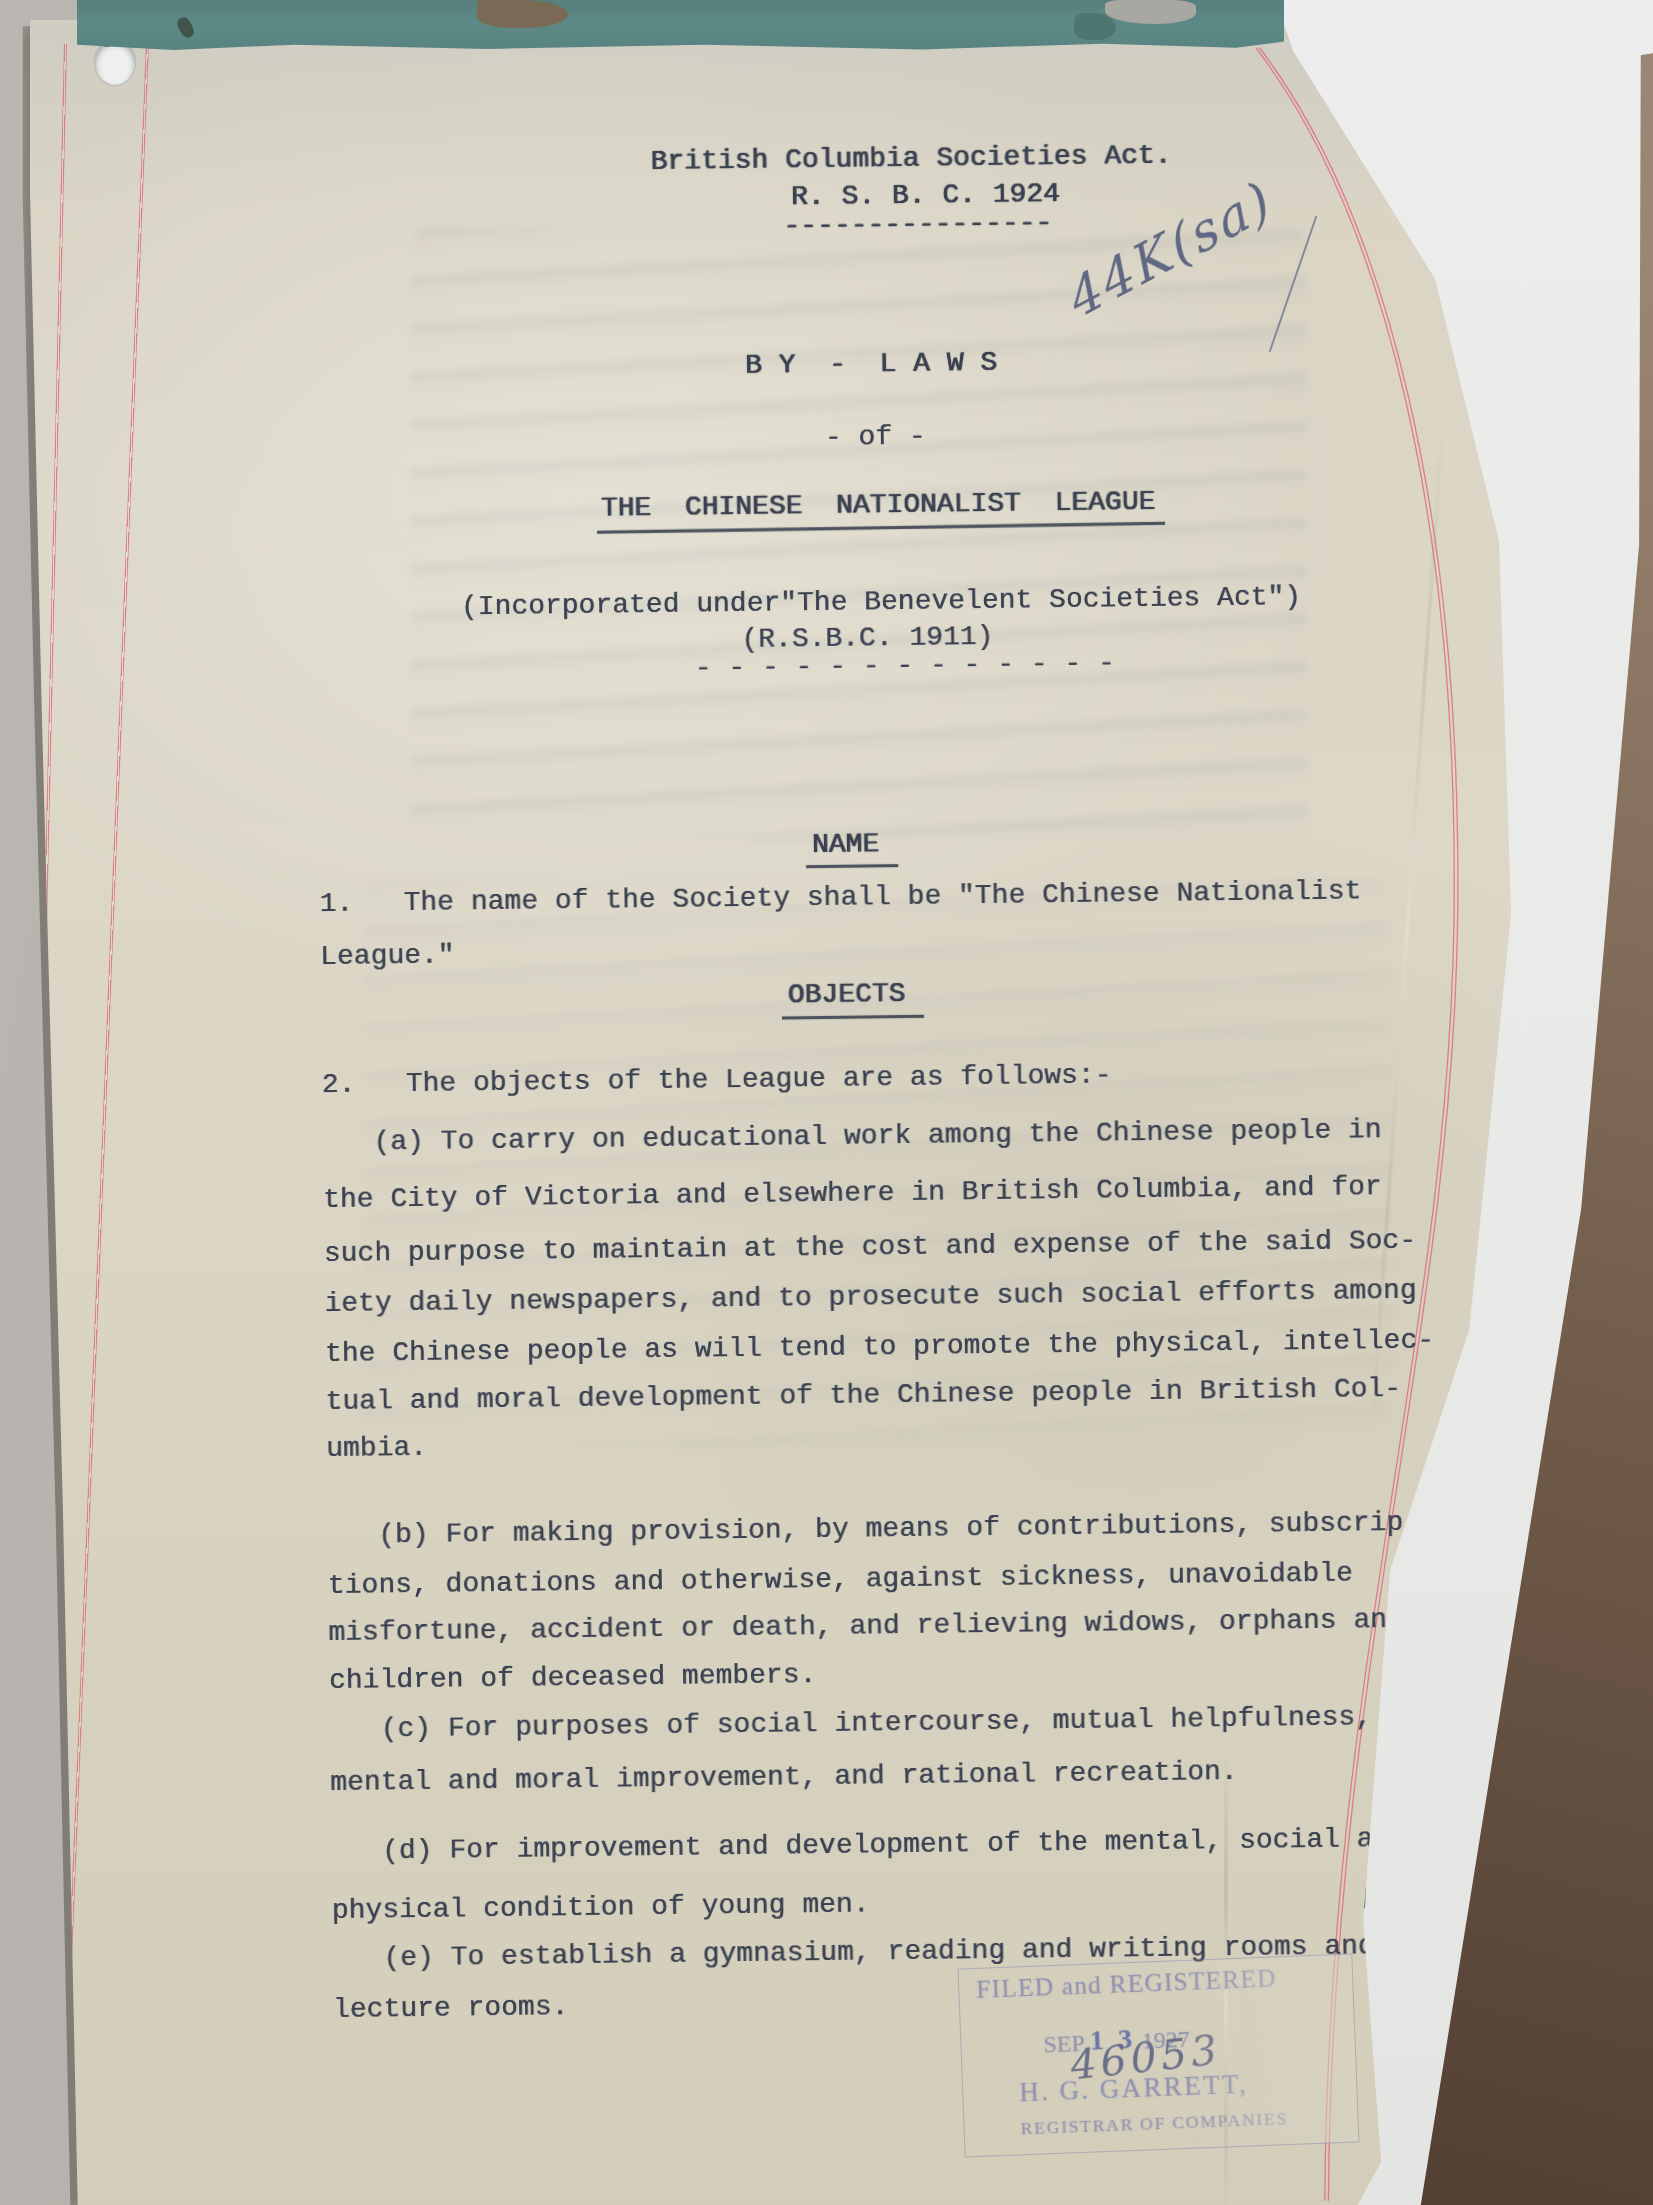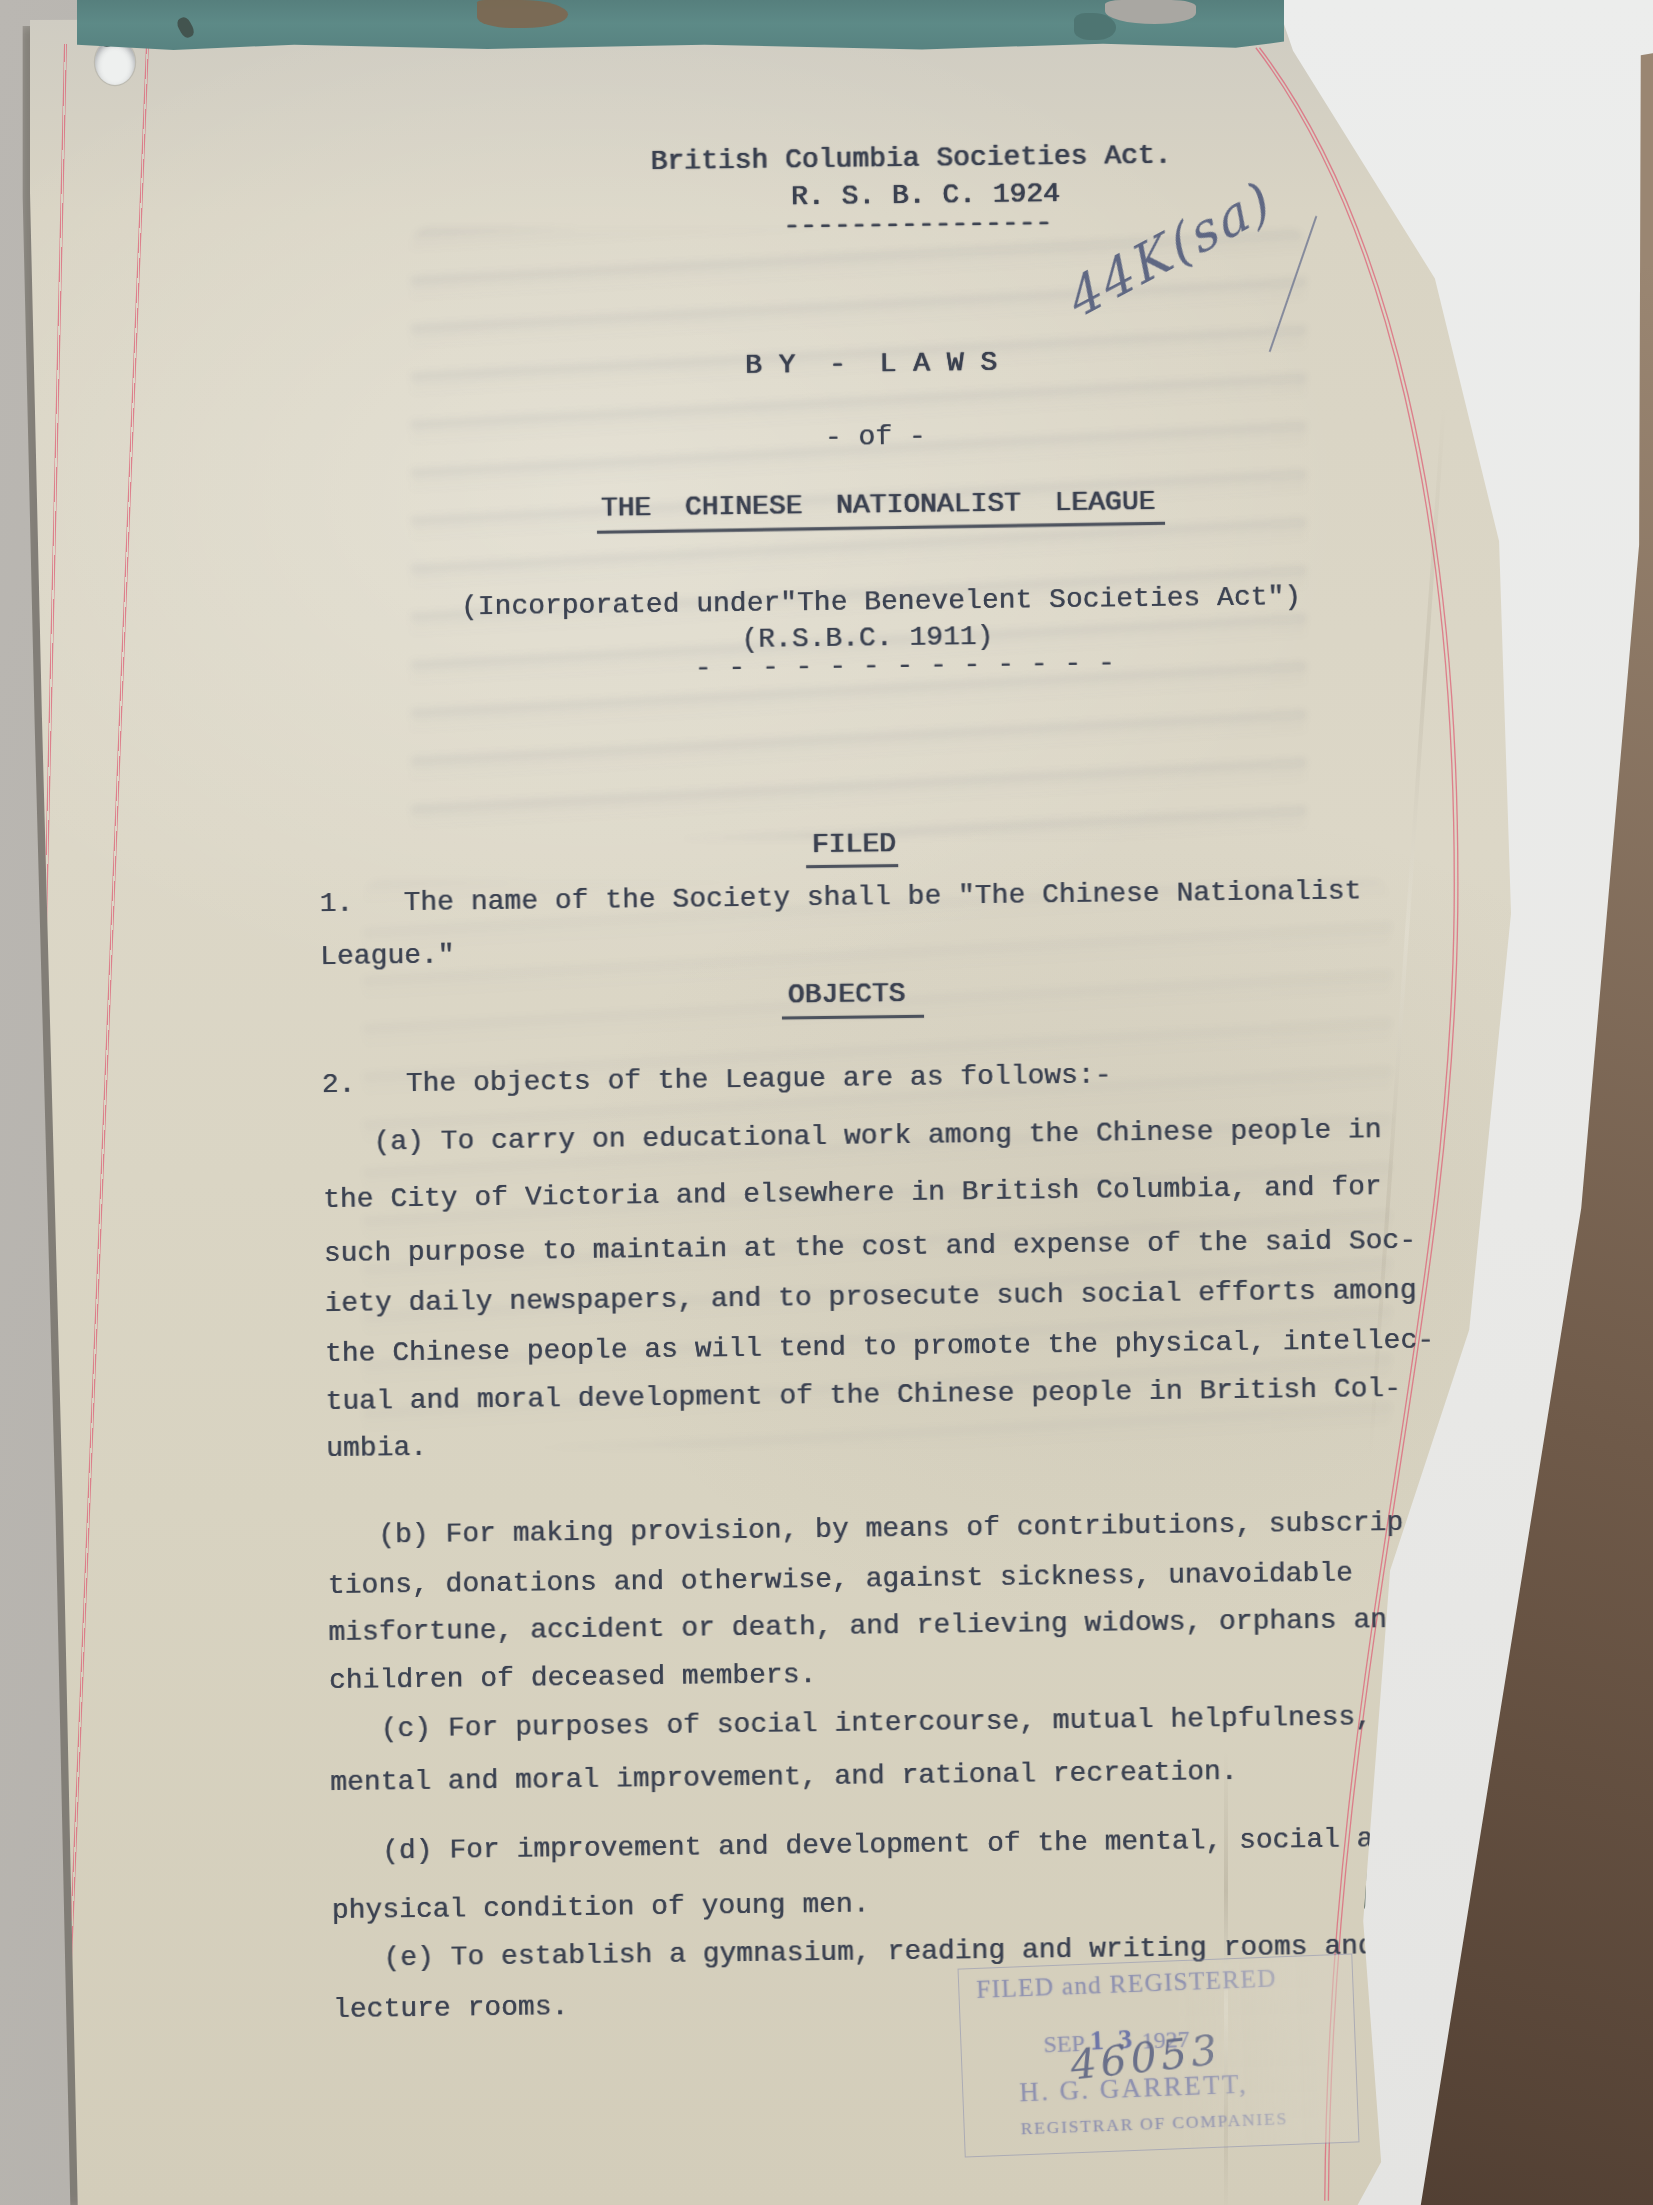--- a/index.html
+++ b/index.html
@@ -171,21 +171,21 @@
     <div class="dark" style="left:759px;top:195px;">----------------</div>
 
     <div class="dark" style="left:719px;top:334px;">B Y  -  L A W S</div>
     <div style="left:798px;top:407px;">- of -</div>
     <div class="dark" style="left:573px;top:475px;">THE  CHINESE  NATIONALIST  LEAGUE</div>
     <div class="ul" style="left:569px;top:510px;width:568px;transform:rotate(-0.2deg);"></div>
     <div style="left:432px;top:572px;">(Incorporated under"The Benevelent Societies Act")</div>
     <div style="left:712px;top:608px;">(R.S.B.C. 1911)</div>
     <div style="left:665px;top:636px;">- - - - - - - - - - - - -</div>
 
-    <div class="dark" style="left:780px;top:814px;">FILED</div>
+    <div class="dark" style="left:780px;top:814px;">NAME</div>
     <div class="ul" style="left:774px;top:848px;width:92px;"></div>
 
     <div class="tline" style="top:867px;">1.   The name of the Society shall be "The Chinese Nationalist</div>
     <div class="tline" style="top:920px;">League."</div>
 
     <div class="dark" style="left:754px;top:964px;">OBJECTS</div>
     <div class="ul" style="left:748px;top:999px;width:142px;"></div>
 
     <div class="tline" style="top:1048px;">2.   The objects of the League are as follows:-</div>
     <div class="tline ind" style="top:1106px;">(a) To carry on educational work among the Chinese people in</div>

